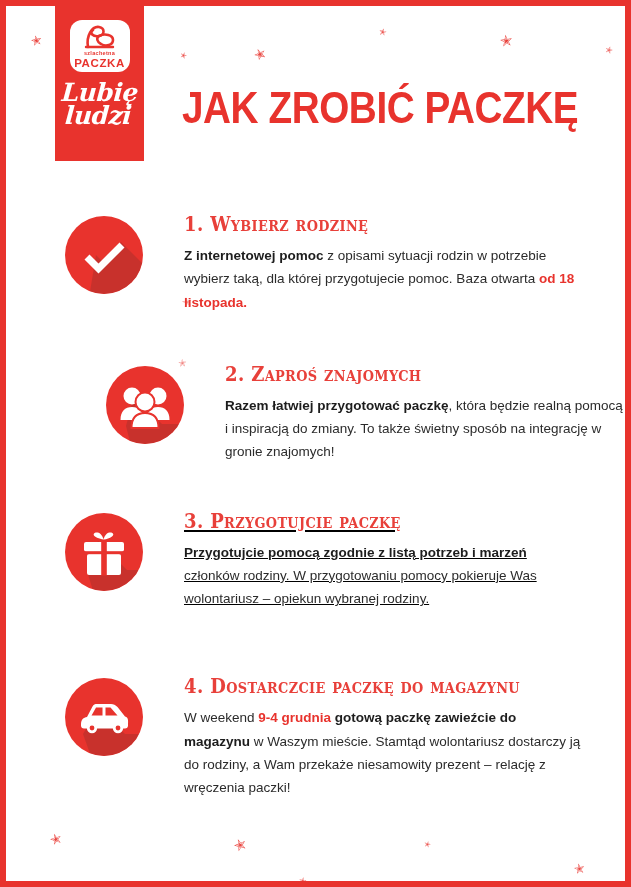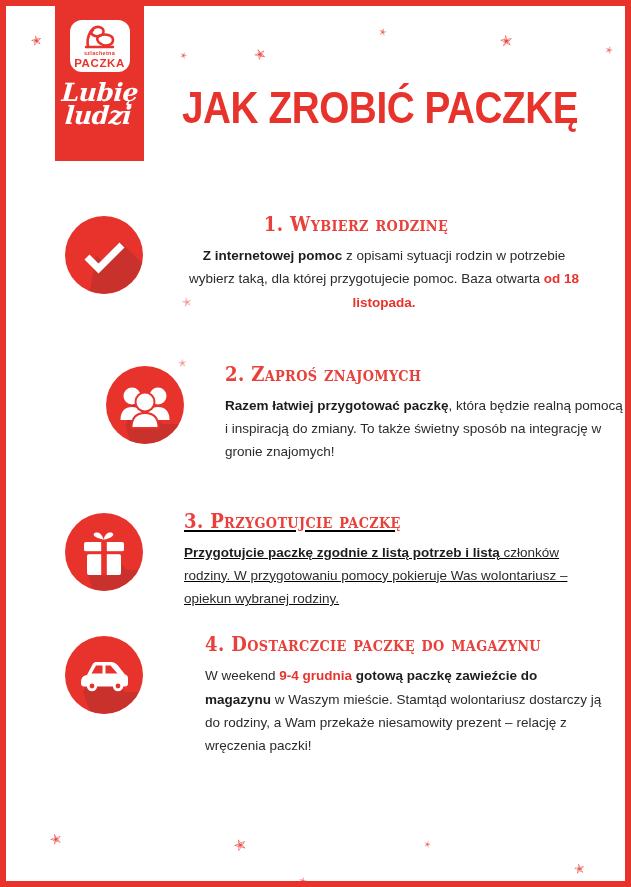--- a/index.html
+++ b/index.html
@@ -164,24 +164,24 @@
   .step-text {
     color: #2b2b2b;
     font-family: "Liberation Sans", sans-serif;
     font-size: 13.5px;
     line-height: 1.72;
     margin: 0;
   }
   .step-text b { font-weight: bold; color: #1d1d1d; }
   .step-text .accent { color: #e8332d; font-weight: bold; }
 
-  .step-1 { margin-top: 46px; text-align: center; }
+  .step-1 { margin-top: 46px; }
   .step-2 { margin-top: 48px; justify-content: flex-end; }
   .step-3 { margin-top: 45px; text-decoration: underline; }
-  .step-4 { margin-top: 22px; gap: 21px; }
+  .step-4 { margin-top: 64px; }
 </style>
 </head>
 <body>
 
 <div class="poster">
 
   <div class="stars-layer">
       <span class="star" style="left: 25px; top: 28px; font-size: 13px; opacity: 0.95; transform: rotate(-12deg);">✭</span>
       <span class="star" style="left: 174px; top: 46px; font-size: 8px; opacity: 0.85; transform: rotate(20deg);">✭</span>
       <span class="star" style="left: 248px; top: 41px; font-size: 14px; opacity: 0.9; transform: rotate(-25deg);">✭</span>
@@ -282,21 +282,21 @@
                      C44.6 25.3, 41.5 26.2, 39 26.6 C36.5 26.2, 32.4 25.3, 30 23.5 Z" fill="#ffffff"></path>
             <rect x="19" y="29" width="40" height="9.5" rx="2" fill="#ffffff"></rect>
             <rect x="22" y="41" width="34" height="21" rx="2" fill="#ffffff"></rect>
             <rect x="36.2" y="28" width="5.6" height="34.5" fill="#e8332d"></rect>
             <rect x="19" y="38.4" width="40" height="2.8" fill="#e8332d"></rect>
           </g>
         </svg>
       </div>
       <div class="step-body">
         <div class="step-heading">3. Przygotujcie paczkę</div>
-        <p class="step-text"><b>Przygotujcie paczkę zgodnie z listą potrzeb i listą</b><span> członków rodziny. W przygotowaniu pomocy pokieruje Was wolontariusz – opiekun wybranej rodziny.</span></p>
+        <p class="step-text"><b>Przygotujcie pomocą zgodnie z listą potrzeb i marzeń</b><span> członków rodziny. W przygotowaniu pomocy pokieruje Was wolontariusz – opiekun wybranej rodziny.</span></p>
       </div>
     </div>
 
     <div class="step step-4">
       <div class="step-icon">
         <svg width="78" height="78" viewBox="0 0 78 78" aria-hidden="true">
           <defs>
               <clipPath id="c4">
                 <circle cx="39" cy="39" r="39"></circle>
               </clipPath>

